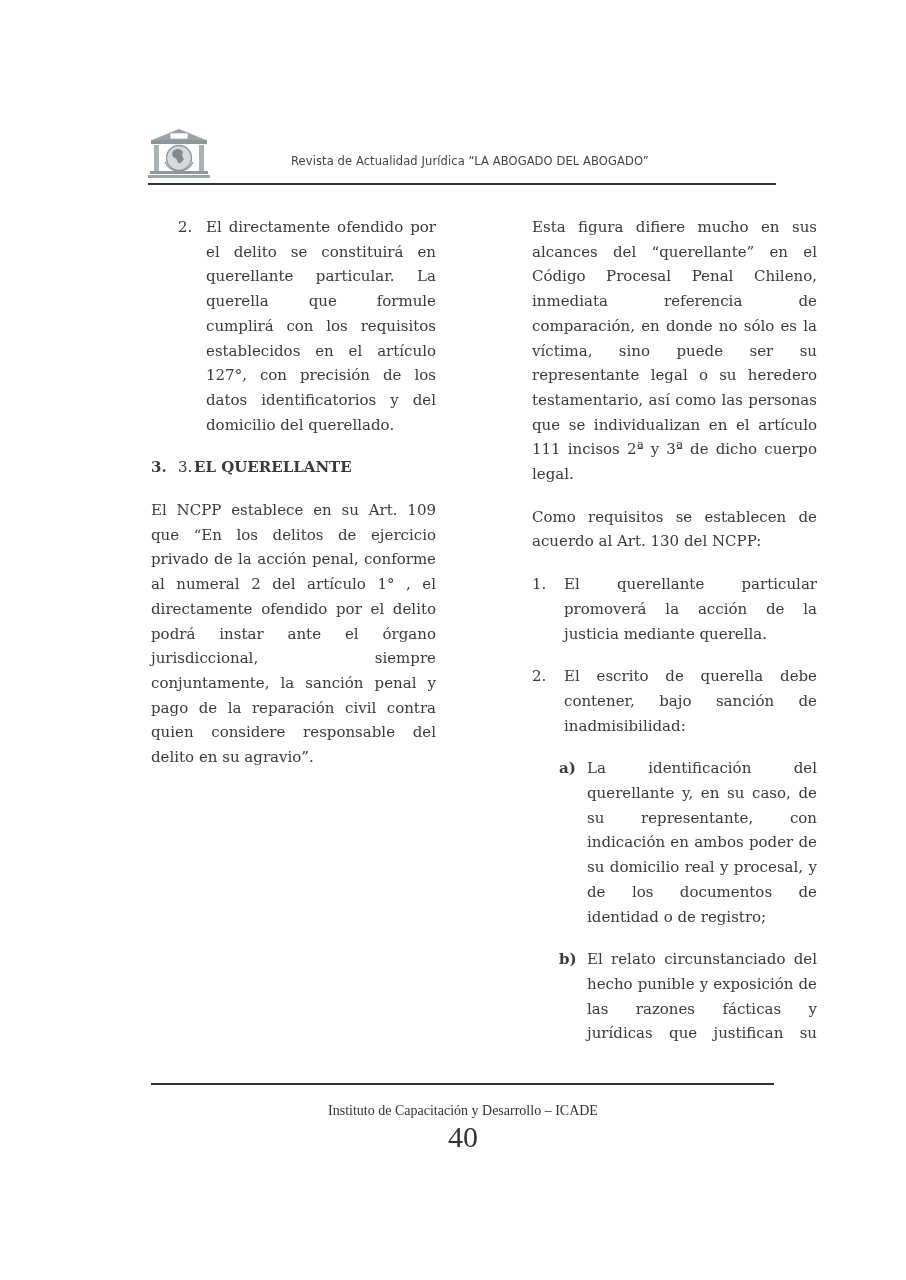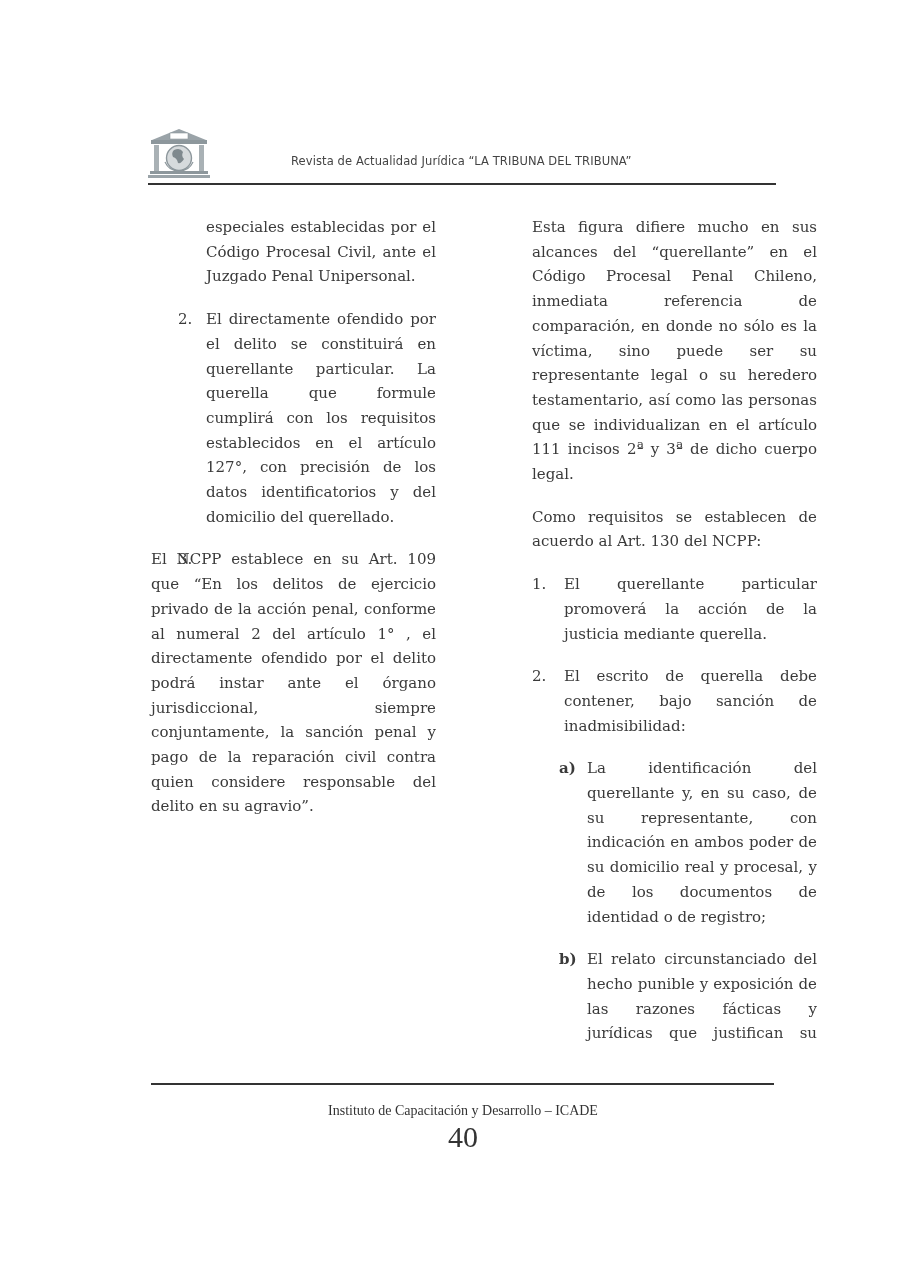--- a/index.html
+++ b/index.html
@@ -43,36 +43,38 @@
       <rect x="3" y="12" width="56" height="4" fill="#8d979c"></rect>
       <rect x="22" y="5" width="18" height="6" fill="#ffffff" stroke="#8d979c" stroke-width="0.6"></rect>
       <rect x="6" y="17" width="5" height="26" fill="#a9b1b5"></rect>
       <rect x="51" y="17" width="5" height="26" fill="#a9b1b5"></rect>
       <circle cx="31" cy="30" r="12.5" fill="#d6dadc" stroke="#8d979c" stroke-width="1.4"></circle>
       <path d="M26,22 q6,-3 9,2 q-2,4 1,7 q-3,5 -6,4 q-1,-5 -5,-6 q-2,-4 1,-7z" fill="#7f898e"></path>
       <path d="M17,34 q4,9 14,9 q10,0 14,-9" fill="none" stroke="#8d979c" stroke-width="1.2"></path>
       <rect x="2" y="43" width="58" height="3" fill="#8d979c"></rect>
       <rect x="0" y="47" width="62" height="3" fill="#9aa3a8"></rect>
     </svg>
-    <div class="header-title">Revista de Actualidad Jurídica  “LA TRIBUNA DEL TRIBUNA”</div>
+    <div class="header-title">Revista de Actualidad Jurídica  “LA ABOGADO DEL ABOGADO”</div>
     <div class="header-rule"></div>
   </div>
 
   <div class="col col-left">
-    <p class="cont">especiales establecidas por el Código Procesal Civil, ante el Juzgado Penal Unipersonal.</p>
 
     <div class="item">
       <span class="num">2.</span>
       <span>El directamente ofendido por el delito se constituirá en querellante particular. La querella que formule cumplirá con los requisitos establecidos en el artículo 127°, con precisión de los datos identificatorios y del domicilio del querellado.</span>
     </div>
 
     <div class="item">
       <span class="num">3.</span>
     </div>
 
+    <div class="heading">
+      <span class="hnum">3.</span><span>EL QUERELLANTE</span>
+    </div>
 
     <p class="para">El NCPP establece en su Art. 109 que “En los delitos de ejercicio privado de la acción penal, conforme al numeral 2 del artículo 1° , el directamente ofendido por el delito podrá instar ante el órgano jurisdiccional, siempre conjuntamente, la sanción penal y pago de la reparación civil contra quien considere responsable del delito en su agravio”.</p>
   </div>
 
   <div class="col col-right">
     <p class="para">Esta figura difiere mucho en sus alcances del “querellante” en el Código Procesal Penal Chileno, inmediata referencia de comparación, en donde no sólo es la víctima, sino puede ser su representante legal o su heredero testamentario, así como las personas que se individualizan en el artículo 111 incisos 2ª y 3ª de dicho cuerpo legal.</p>
     <p class="para">Como requisitos se establecen de acuerdo al Art. 130 del NCPP:</p>
 
     <div class="item-r">
       <span class="num">1.</span>

